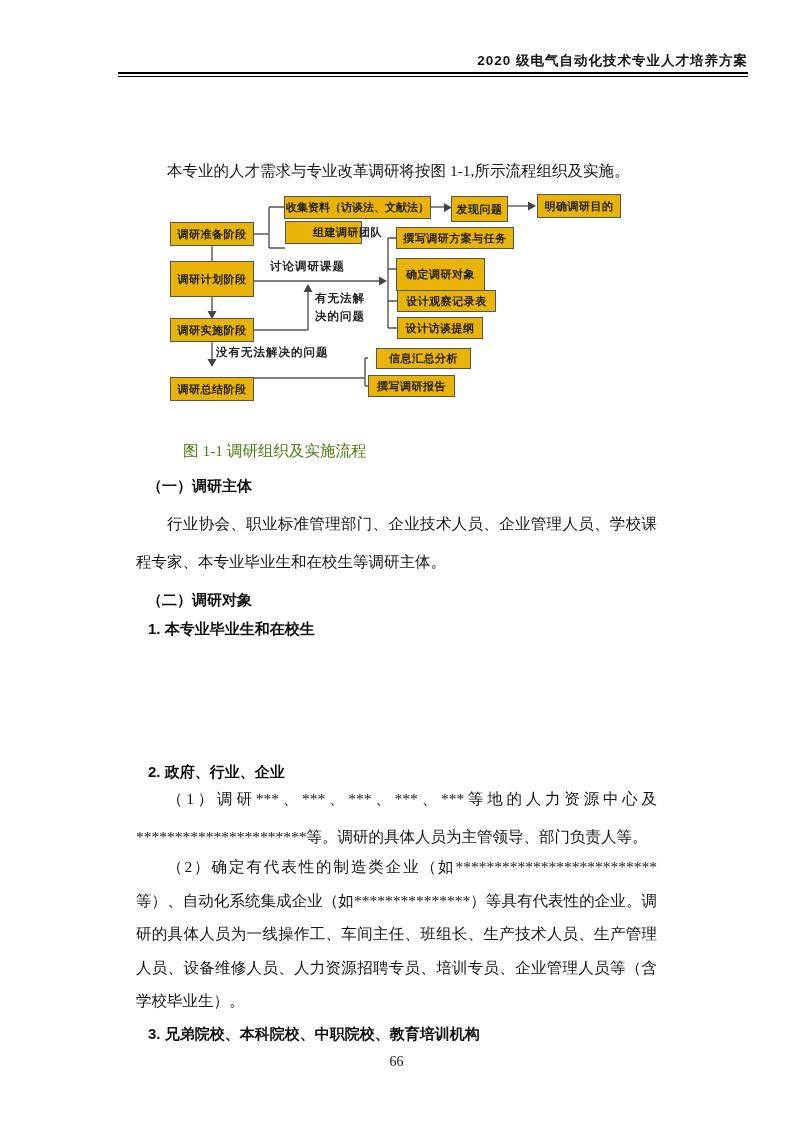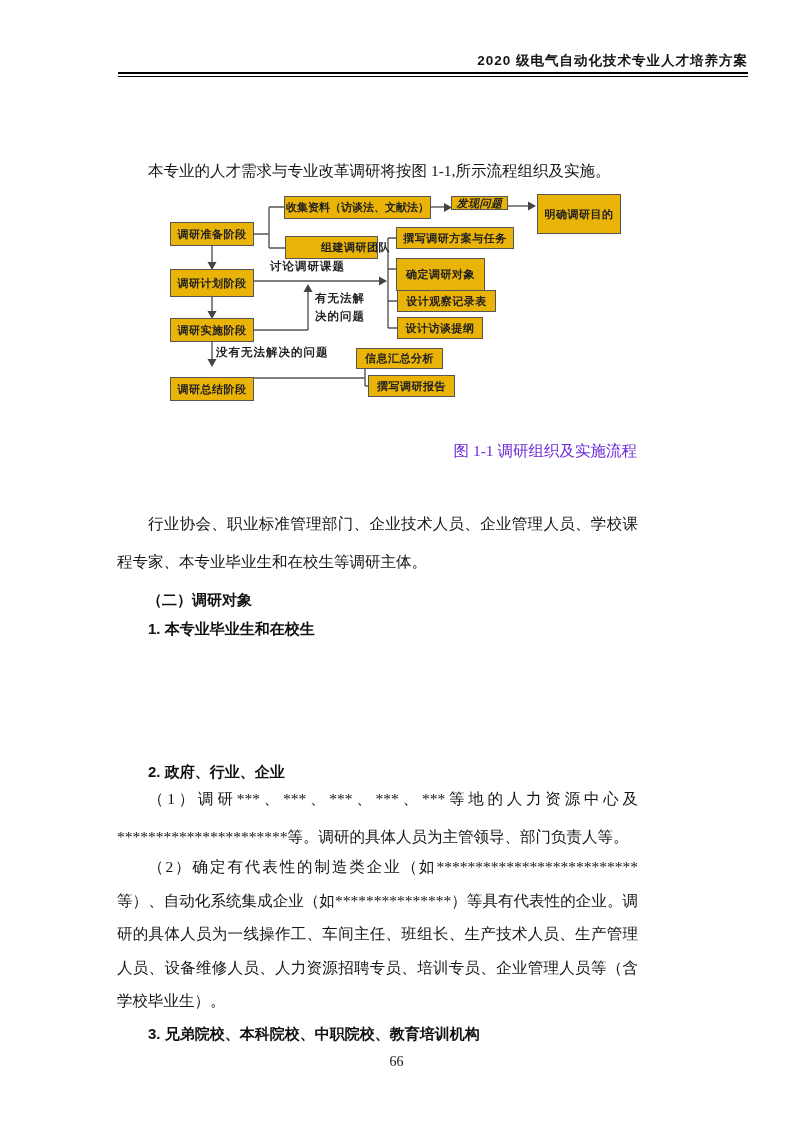--- a/index.html
+++ b/index.html
@@ -20,59 +20,59 @@
   
   .sec-title {
     position:absolute; top:106px; left:117px; width:540px;
     font:bold 16.5px/26px "Liberation Sans", sans-serif; text-indent:42px;
     letter-spacing:1px; color:#111;
   }
   .body-par {
     position:absolute; left:117px; width:521px; text-align:justify;
     font-size:15.5px; color:#141414;
   }
-  .indent2 { text-indent:31px; }
+  .indent2 { text-indent:31px;margin-left:19px; }
   .sub-title {
     position:absolute; left:117px; width:540px;
     font:bold 15px/20px "Liberation Sans", sans-serif; text-indent:30px; color:#111;
   }
   .caption {
     position:absolute; top:441px; left:117px; width:520px; padding-left:66px;
-    text-align:right; font-size:15.5px; color:#6d28d9;
+    text-align:left; font-size:15.5px; color:#4d7c0f;
   }
   .page-num {
     position:absolute; top:1054px; left:0; width:793px; text-align:center;
     font-size:14px; color:#141414;
   }
   
   .flow { position:absolute; top:193px; left:168px; width:455px; height:212px; }
   .flow svg { position:absolute; top:0; left:0; }
   .node {
     position:absolute; border:1.4px solid #555; background:#eab308;
     display:flex; align-items:center; justify-content:center;
     font:600 11px/1 "Liberation Sans", sans-serif; letter-spacing:0.5px;
     color:#222; white-space:nowrap;
   }
   .flbl {
     position:absolute; font:600 11.5px/18px "Liberation Sans", sans-serif;
     letter-spacing:1px; color:#222; white-space:pre-line;
   }
   .n-prep      { left:2px;   top:29px;  width:84px;  height:24px; }
   .n-collect   { left:116px; top:3px;   width:147px; height:23px; letter-spacing:0; }
-  .n-team      { left:117px; top:43px;  width:93px;  height:23px;padding-left:48px; }
-  .n-problem   { left:283px; top:3px;   width:57px;  height:14px;font-style:italic; }
-  .n-purpose   { left:369px; top:1px;   width:84px;  height:40px; }
-  .n-plan      { left:2px;   top:76px;  width:84px;  height:28px; }
+  .n-team      { left:117px; top:28px;  width:77px;  height:23px;padding-left:48px; }
+  .n-problem   { left:283px; top:3px;   width:57px;  height:26px; }
+  .n-purpose   { left:369px; top:1px;   width:84px;  height:24px; }
+  .n-plan      { left:2px;   top:68px;  width:84px;  height:36px; }
   .n-draft     { left:228px; top:34px;  width:118px; height:22px;text-align:center; }
   .n-target    { left:228px; top:65px;  width:89px;  height:33px; }
   .n-obsform   { left:229px; top:97px;  width:99px;  height:22px; }
   .n-interview { left:229px; top:124px; width:86px;  height:22px; }
   .n-impl      { left:2px;   top:125px; width:84px;  height:24px; }
   .n-concl     { left:2px;   top:184px; width:84px;  height:24px; }
-  .n-info      { left:188px; top:155px; width:87px;  height:21px; }
+  .n-info      { left:208px; top:155px; width:95px;  height:21px; }
   .n-report    { left:200px; top:182px; width:87px;  height:22px; }
   .l-discuss   { left:102px; top:64px; }
   .l-unsolved  { left:147px; top:96px; }
   .l-solved    { left:48px;  top:150px; }
 </style>
 </head>
 <body>
 
 <div class="page">
 
@@ -128,20 +128,21 @@
     <div class="node n-info">信息汇总分析</div>
     <div class="node n-report">撰写调研报告</div>
     <div class="flbl l-discuss">讨论调研课题</div>
     <div class="flbl l-unsolved">有无法解
 决的问题</div>
     <div class="flbl l-solved">没有无法解决的问题</div>
   </div>
 
   <div class="caption">图 1-1 调研组织及实施流程</div>
 
+  <div class="sub-title" style="top:476px;">（一）调研主体</div>
 
   <div class="body-par indent2" style="top:505px; line-height:38px;">行业协会、职业标准管理部门、企业技术人员、企业管理人员、学校课程专家、本专业毕业生和在校生等调研主体。</div>
 
   <div class="sub-title" style="top:590px;">（二）调研对象</div>
 
   <div class="sub-title" style="top:619px; text-indent:31px;">1. 本专业毕业生和在校生</div>
 
 
   <div class="sub-title" style="top:762px; text-indent:31px;">2. 政府、行业、企业</div>
 

